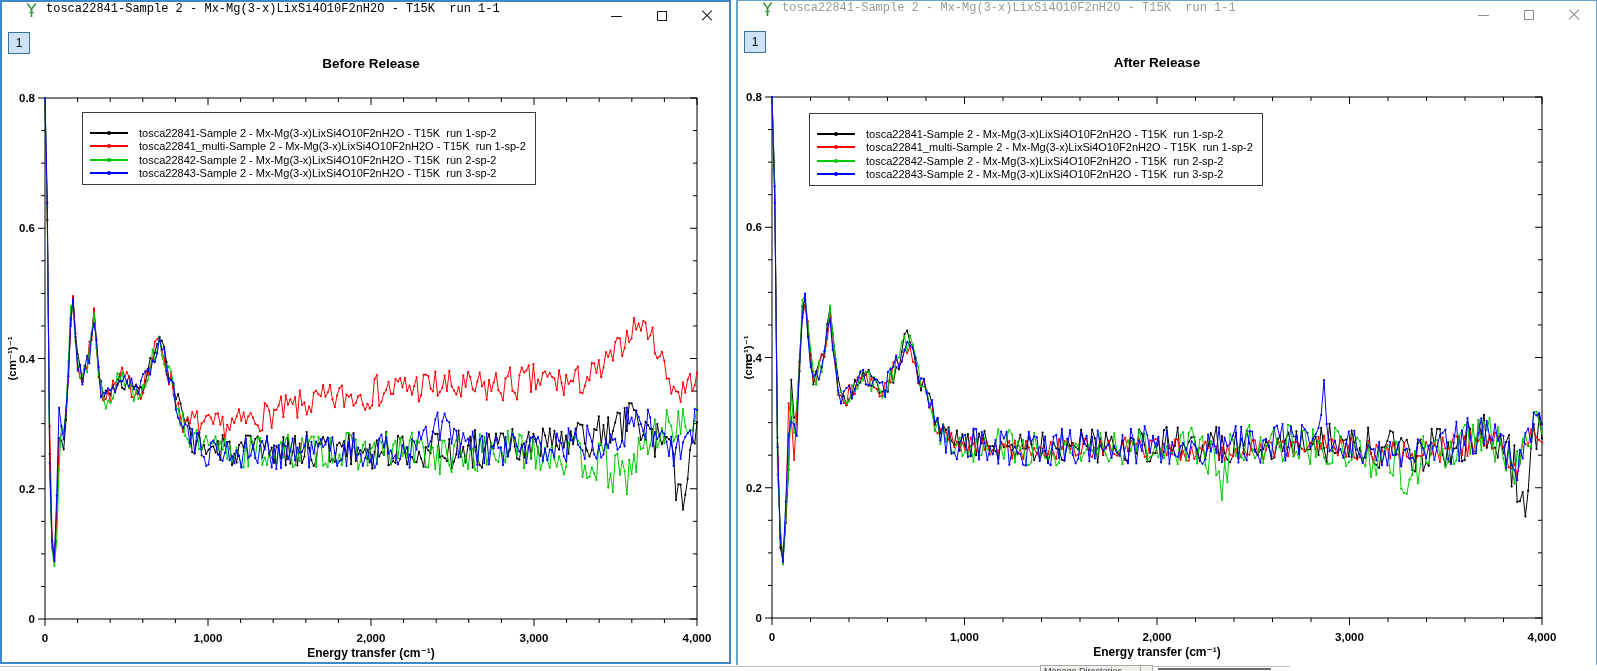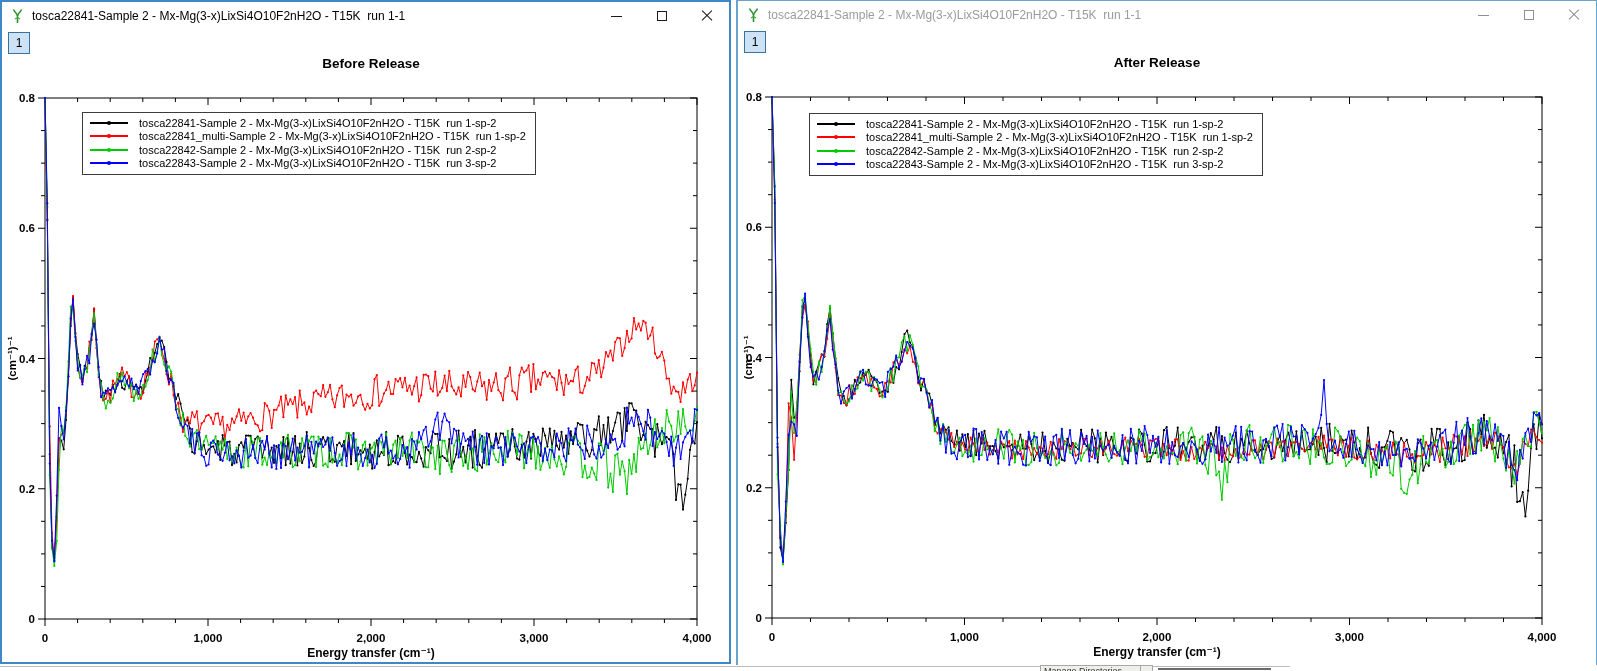--- a/index.html
+++ b/index.html
@@ -3,21 +3,21 @@
 <meta charset="utf-8">
 <style>
   html,body{margin:0;padding:0;}
   body{
     width:1597px;height:671px;position:relative;overflow:hidden;background:#ffffff;
     font-family:"Liberation Sans","DejaVu Sans",sans-serif;
   }
   .win{position:absolute;background:#fff;box-sizing:border-box;z-index:1;}
   .win-left{left:0;top:0;width:731px;height:664px;border:2px solid #3f87c7;}
   .win-right{left:736px;top:0;width:861px;height:666px;border:1px solid #6ba3cf;border-left-width:2px;}
-  .titlebar{position:relative;height:28px;display:flex;align-items:center;padding-left:8px;background:#fff;z-index:3;}
+  .titlebar{position:relative;height:28px;display:flex;align-items:flex-start;padding-left:22px;background:#fff;z-index:3;font-family:Liberation Mono, monospace;}
   .app-icon{width:16px;height:16px;margin-right:6px;flex:none;display:flex;align-items:center;}
   .title{font-size:12px;white-space:pre;flex:1;overflow:hidden;}
   .win-left  .title{color:#000;}
   .win-right .title{color:#9b9b9b;}
   .wbtn{width:45px;height:28px;display:flex;align-items:center;justify-content:center;flex:none;cursor:default;}
   .win-left  .wbtn{color:#1a1a1a;}
   .win-right .wbtn{color:#8f8f8f;}
   .glyph-min{width:11px;height:1px;background:currentColor;}
   .glyph-max{width:10px;height:10px;border:1px solid currentColor;box-sizing:border-box;}
   .glyph-close{position:relative;width:12px;height:12px;}
@@ -25,21 +25,21 @@
   .glyph-close::before{transform:rotate(45deg);}
   .glyph-close::after{transform:rotate(-45deg);}
   .badge{
     position:absolute;left:6px;top:30px;width:20px;height:20px;z-index:3;
     background:#cde2f4;border:1px solid #39719f;color:#000;
     font-size:12px;display:flex;align-items:center;justify-content:center;
   }
   .plot{position:absolute;left:0;top:0;z-index:1;}
   .legend{
     position:absolute;z-index:2;background:#fff;border:1px solid #3c3c3c;
-    padding:3px 9px 4px 7px;display:flex;flex-direction:column;
+    padding:13px 9px 4px 7px;display:flex;flex-direction:column;
   }
   .win-left  .legend{left:80px;top:110px;}
   .win-right .legend{left:71px;top:112px;}
   .legend-row{display:flex;align-items:center;height:13.5px;font-size:11px;white-space:pre;color:#000;}
   .lm-line{position:relative;width:38px;height:2px;margin-right:11px;flex:none;}
   .lm-dot{position:absolute;left:17px;top:-1px;width:4px;height:4px;border-radius:50%;}
   
   .bg-strip{position:absolute;left:0;top:665px;width:1597px;height:6px;z-index:2;background:#fff;}
   .bg-line{position:absolute;left:0;top:1px;width:1290px;height:0;border-top:1px solid #bcbcbc;}
   .manage-btn{

